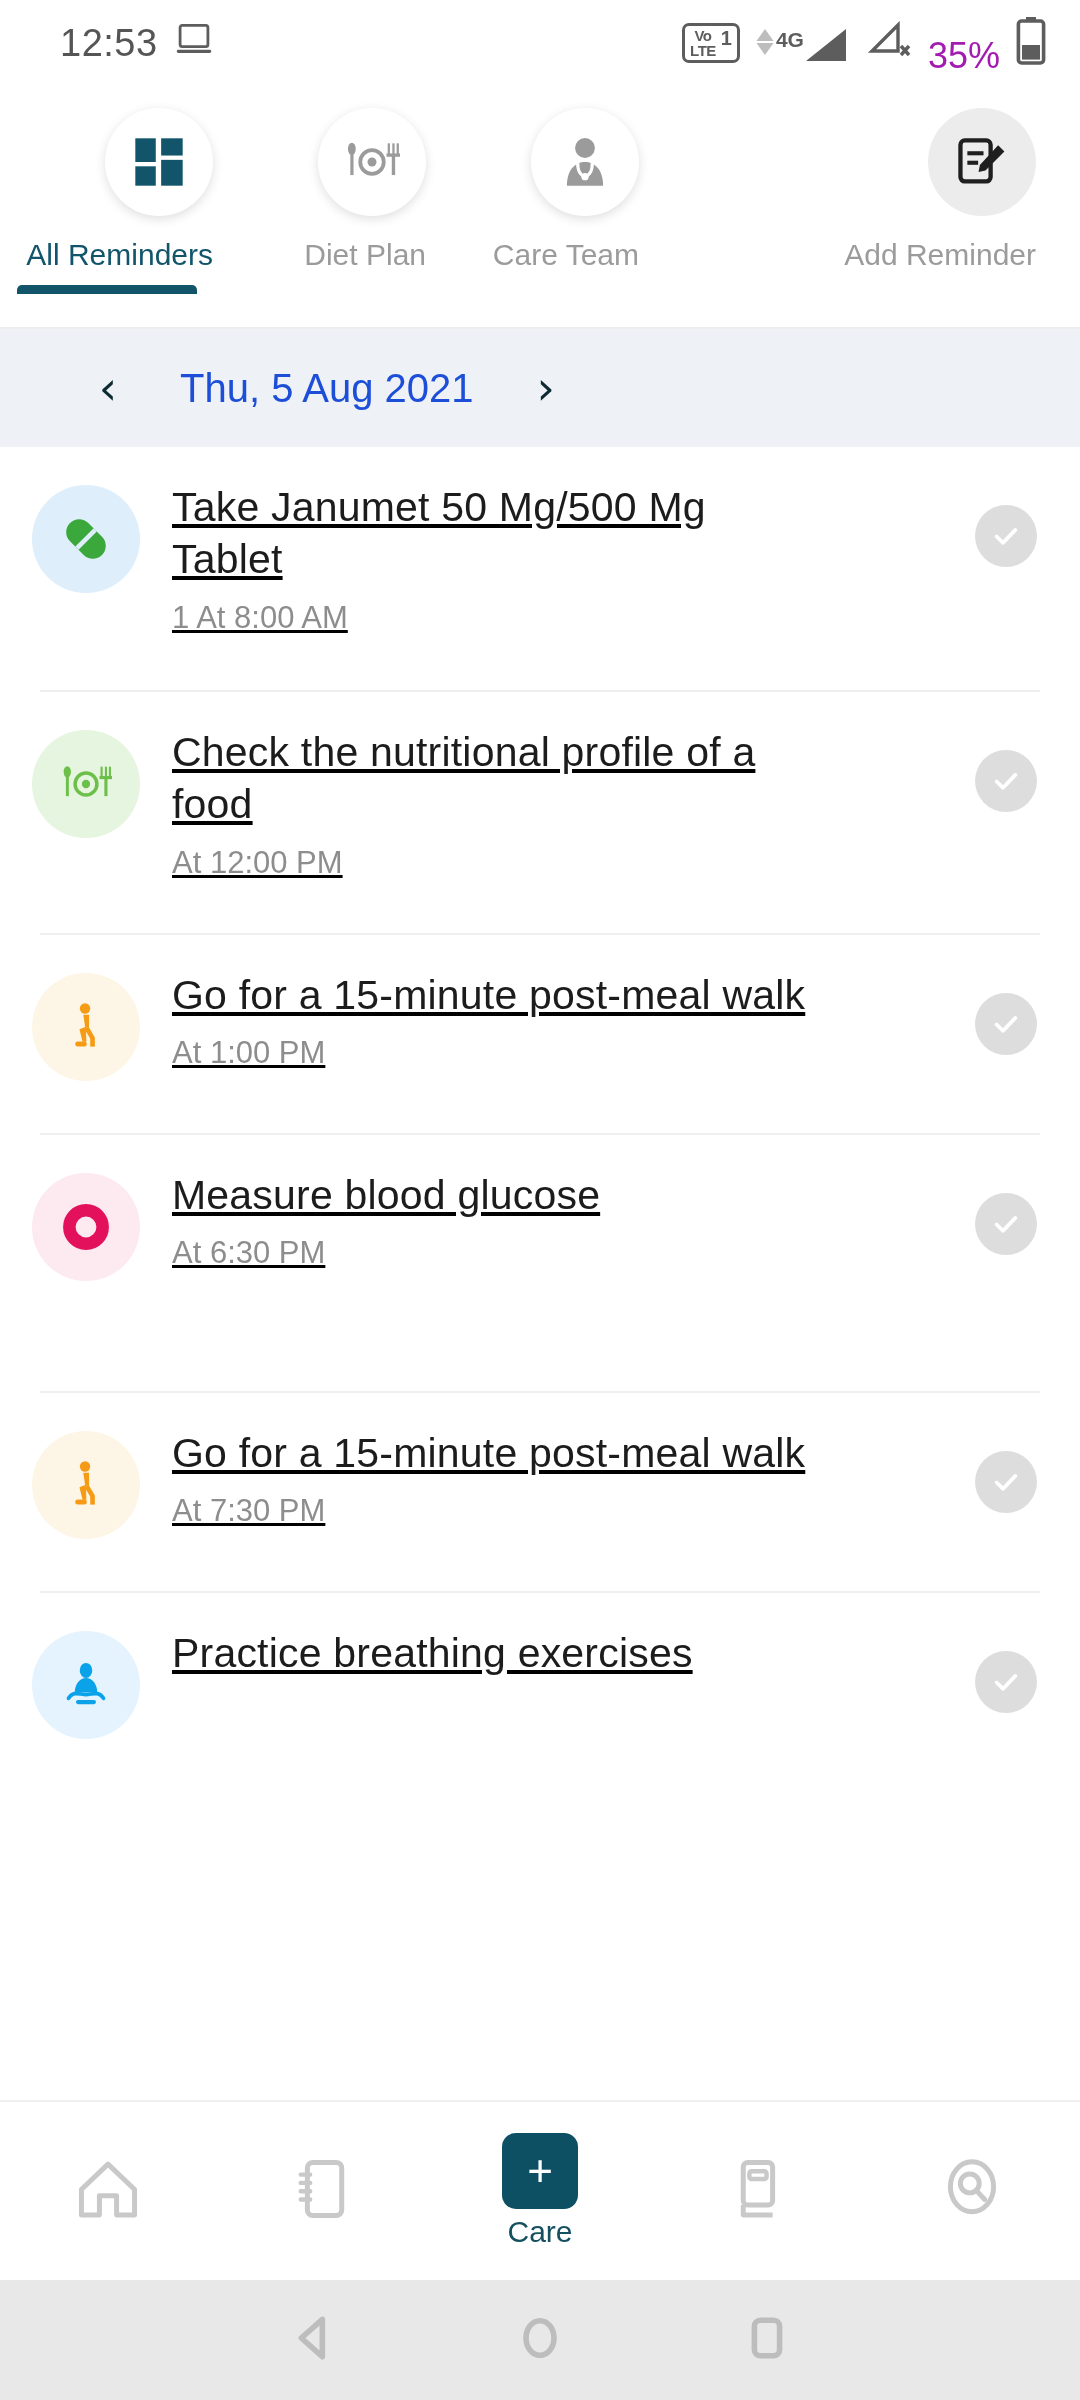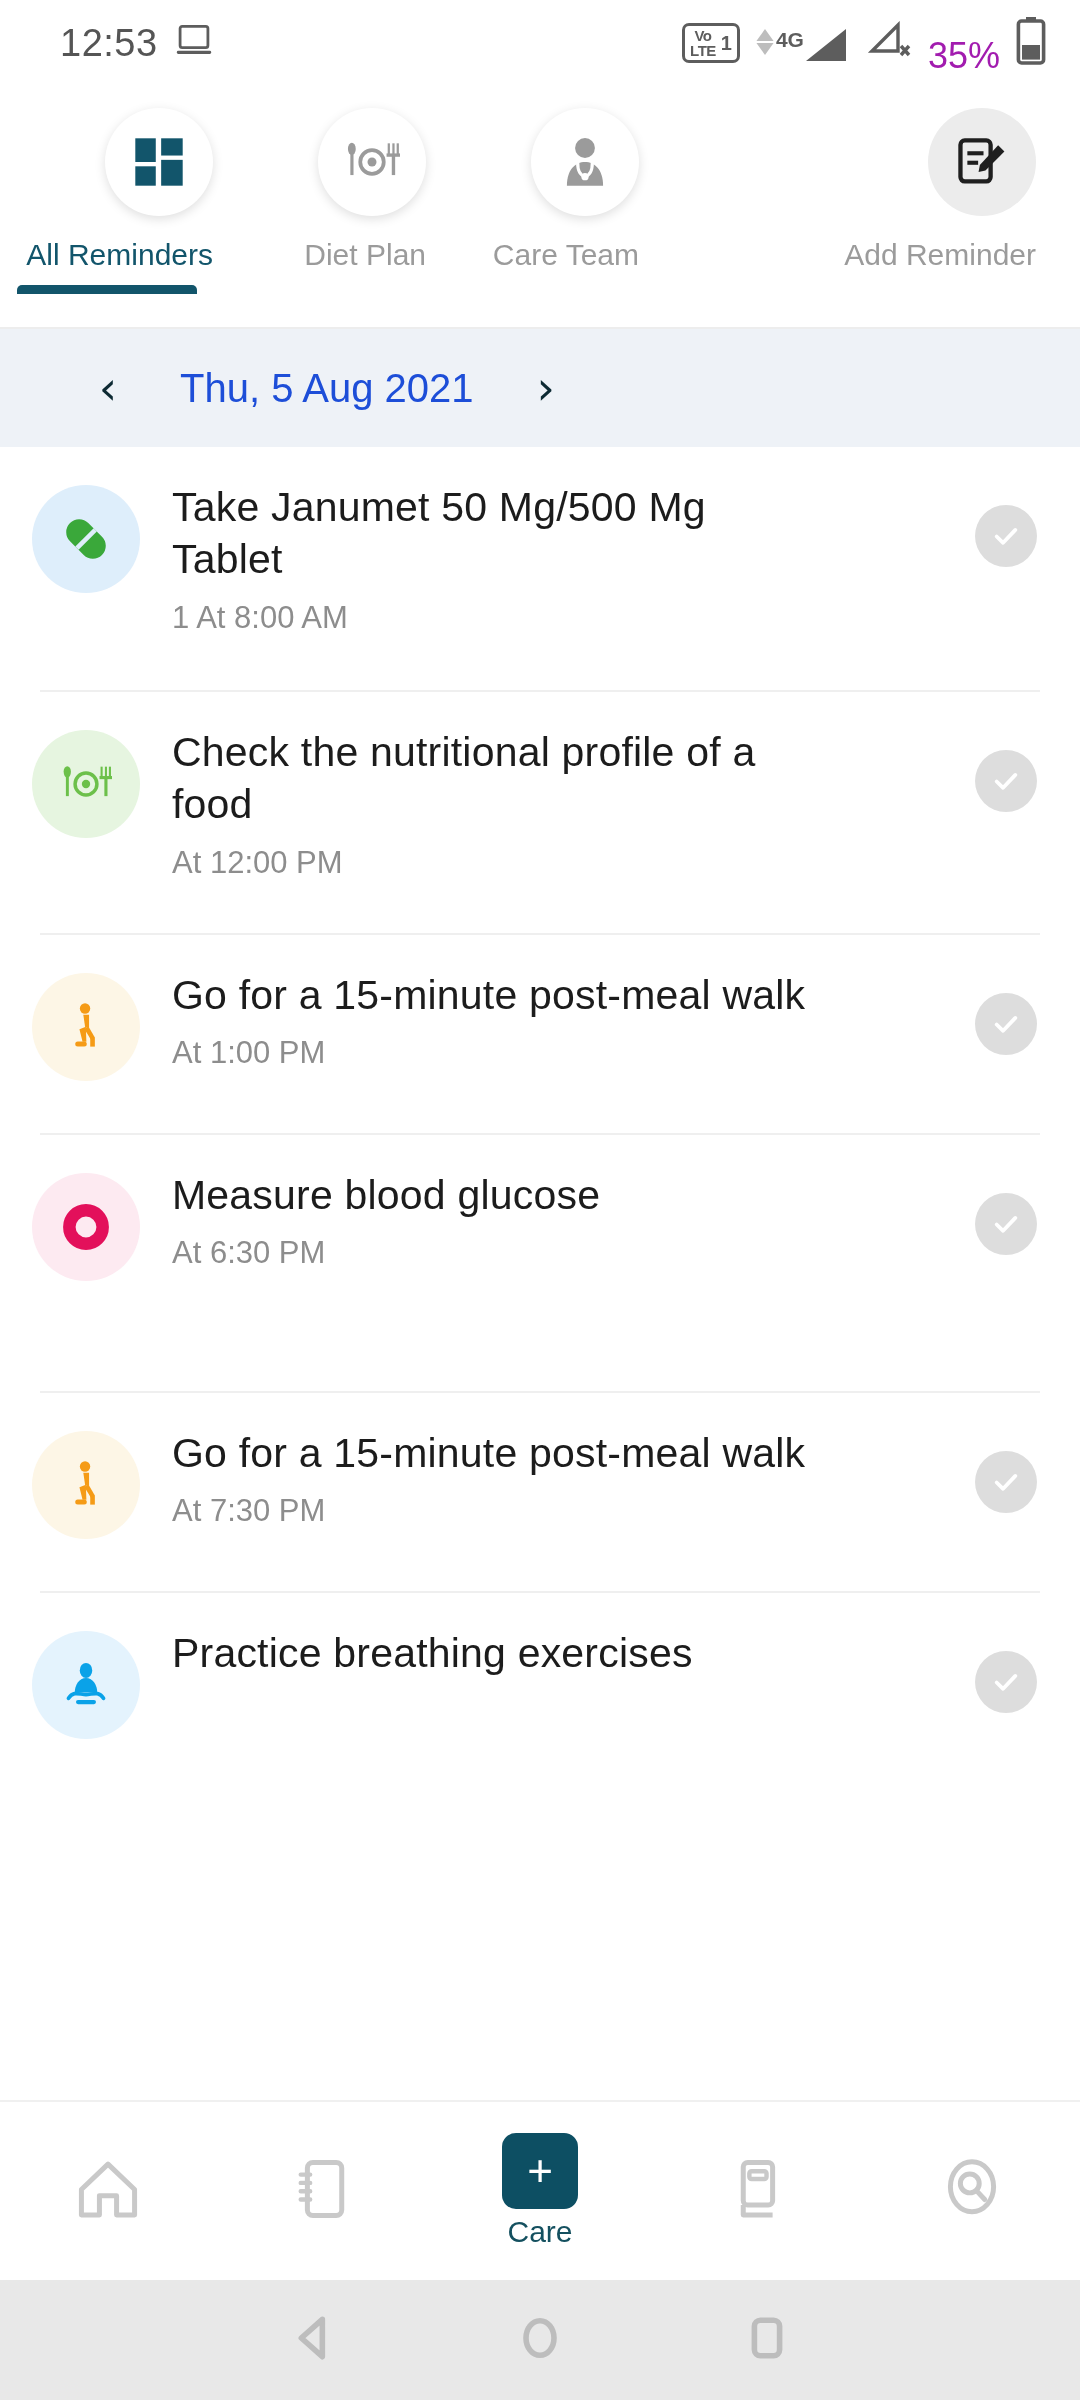--- a/index.html
+++ b/index.html
@@ -10,26 +10,26 @@
     overflow:hidden;
   }
   .phone { position:relative; width:1080px; height:2400px; background:#fff; display:flex; flex-direction:column; }
 
   
   .statusbar {
     height:86px; flex:0 0 86px;
     display:flex; align-items:center; justify-content:space-between;
     padding:0 34px 0 60px; background:#fff; color:#5a5a5a;
   }
-  .sb-left { display:flex; align-items:center; gap:16px; }
+  .sb-left { display:flex; align-items:flex-start; gap:16px; }
   .sb-time { font-size:38px; letter-spacing:.5px; color:#555; }
   .sb-right { display:flex; align-items:center; gap:16px; }
   .volte {
     border:3px solid #5d5d5d; border-radius:7px;
-    padding:2px 5px; display:flex; align-items:center; gap:3px;
+    padding:2px 5px; display:flex; gap:3px;
     line-height:1;
   }
   .volte .vv { display:flex; flex-direction:column; align-items:center; font-size:15px; font-weight:bold; color:#5d5d5d; }
   .volte .vv b { font-size:15px; letter-spacing:-.5px; }
   .volte .one { font-size:20px; font-weight:bold; color:#5d5d5d; padding-left:2px;}
   .sig { position:relative; display:flex; align-items:flex-end; height:40px; }
   .sig .arrows { display:flex; flex-direction:column; gap:2px; margin-right:2px; margin-bottom:8px; }
   .sb-battery { font-size:36px; color:#a21caf;margin-top:25px; }
 
   
@@ -58,21 +58,21 @@
     flex:0 0 118px; background:#eef2f7;
     display:flex; align-items:center; padding-left:78px; gap:0;
   }
   .date-chev {
     font-size:46px; color:#0d2a33; width:60px; text-align:center; line-height:1;
     font-family:"DejaVu Sans", sans-serif;
   }
   .date-text { font-size:40px; color:#1d4ed8; margin:0 42px; white-space:nowrap; }
 
   
-  .list { flex:1 1 auto; background:#fff; overflow:hidden; position:relative; }
+  .list { flex:1 1 auto; background:#fff; overflow:hidden; position:relative;text-decoration:underline; }
   .row { display:flex; align-items:flex-start; padding:34px 0 0 0; position:relative; }
   .row-icon-wrap { flex:0 0 172px; display:flex; justify-content:center; padding-top:4px; }
   .row-icon {
     width:108px; height:108px; border-radius:50%;
     display:flex; align-items:center; justify-content:center;
   }
   .row-body { flex:1 1 auto; padding-right:40px; }
   .row-title {
     font-size:41px; color:#1c1c1c; line-height:1.28; letter-spacing:.2px;
     max-width:640px;

